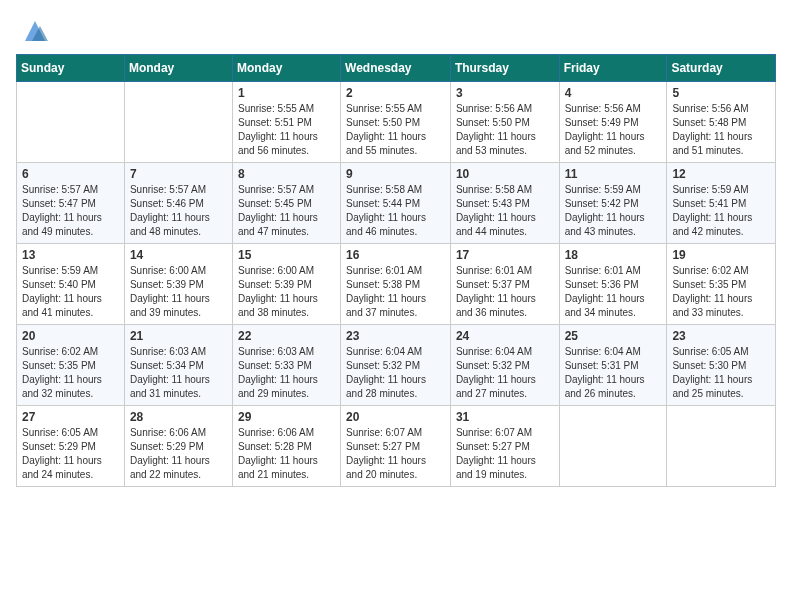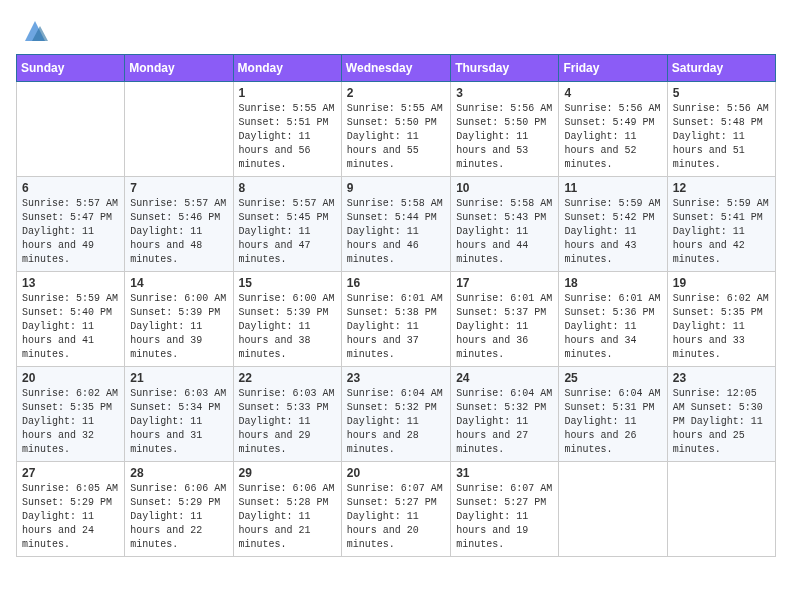--- a/index.html
+++ b/index.html
@@ -45,21 +45,21 @@
     .location {
       font-size: 14px;
       color: #555;
     }
     .calendar {
       width: 100%;
       border-collapse: collapse;
       border: 1px solid #ccc;
     }
     .calendar th {
-      background: #8b5cf6;
+      background: #0f766e;
       color: #fff;
       font-size: 12px;
       font-weight: bold;
       padding: 6px 4px;
       text-align: left;
       border: 1px solid #2a6fa0;
     }
     .calendar td {
       vertical-align: top;
       border: 1px solid #ccc;
@@ -78,21 +78,20 @@
     .day-num {
       font-weight: bold;
       font-size: 12px;
       display: block;
       margin-bottom: 2px;
     }
     .cell-text {
       font-size: 10px;
       line-height: 1.4;
       color: #333;
-      font-family: Liberation Mono, monospace;
     }
     .empty-cell {
       background: #fff !important;
     }
   </style>
 </head>
 <body>
 
 <div class="header">
   <div class="logo">
@@ -278,21 +277,21 @@
 Daylight: 11 hours and 27 minutes.</div>
         </td>
         <td>
           <span class="day-num">25</span>
           <div class="cell-text">Sunrise: 6:04 AM
 Sunset: 5:31 PM
 Daylight: 11 hours and 26 minutes.</div>
         </td>
         <td>
           <span class="day-num">23</span>
-          <div class="cell-text">Sunrise: 12:05 AM
+          <div class="cell-text">Sunrise: 6:05 AM
 Sunset: 5:30 PM
 Daylight: 11 hours and 25 minutes.</div>
         </td>
       </tr>
       <tr>
         <td>
           <span class="day-num">27</span>
           <div class="cell-text">Sunrise: 6:05 AM
 Sunset: 5:29 PM
 Daylight: 11 hours and 24 minutes.</div>

